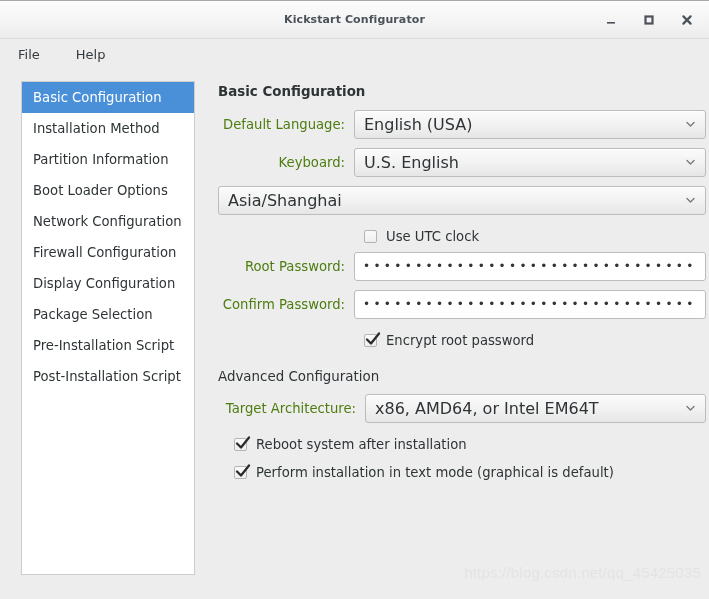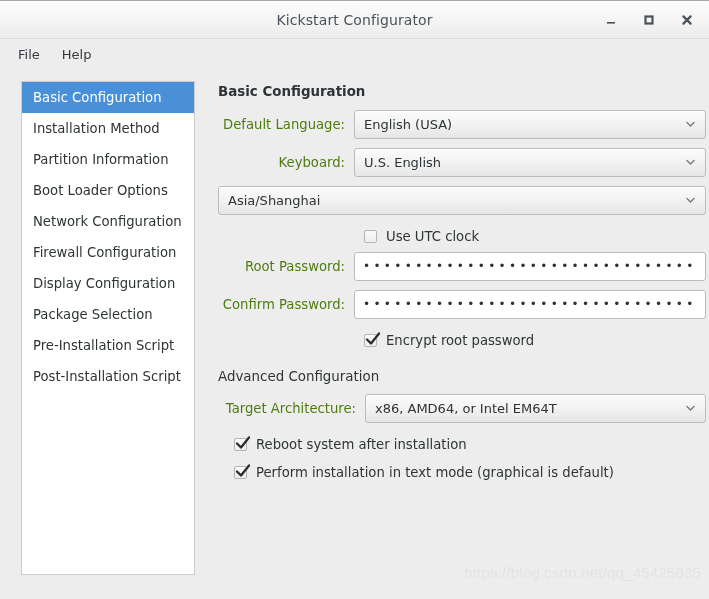--- a/index.html
+++ b/index.html
@@ -30,22 +30,22 @@
     position: relative;
     height: 37px;
     flex: 0 0 37px;
     background: linear-gradient(to bottom, #fcfcfc 0%, #f4f4f4 55%, #ececec 100%);
     border-bottom: 1px solid #dcdcdc;
     display: flex;
     align-items: center;
     justify-content: center;
   }
   .title-text {
-    font-size: 14px;
-    font-weight: normal;
+    font-size: 11px;
+    font-weight: bold;
     color: #4b5259;
     letter-spacing: 0.1px;
   }
   .win-controls {
     position: absolute;
     right: 8px;
     top: 0;
     height: 37px;
     display: flex;
     align-items: center;
@@ -64,21 +64,21 @@
   }
   .win-btn svg { display: block; }
   
   .menubar {
     height: 30px;
     flex: 0 0 30px;
     background: #ededed;
     display: flex;
     align-items: center;
     padding-left: 9px;
-    gap: 4px;
+    gap: 18px;
   }
   .menu-item {
     font-size: 13px;
     color: #343a3f;
     padding: 3px 9px;
     border-radius: 3px;
     cursor: default;
   }
   
   .body-area {
@@ -146,21 +146,21 @@
     position: relative;
     flex: 1 1 auto;
     height: 29px;
     background: linear-gradient(to bottom, #fbfbfb 0%, #f3f3f3 45%, #e6e6e6 100%);
     border: 1px solid #bcbcbc;
     border-radius: 3px;
     box-sizing: border-box;
     display: flex;
     align-items: center;
     padding: 0 26px 0 9px;
-    font-size: 13px;
+    font-size: 16px;
     color: #2e3436;
     cursor: default;
     box-shadow: inset 0 1px 0 rgba(255,255,255,0.85);
   }
   .combo .chev {
     position: absolute;
     right: 9px;
     top: 50%;
     transform: translateY(-50%);
     width: 11px;

